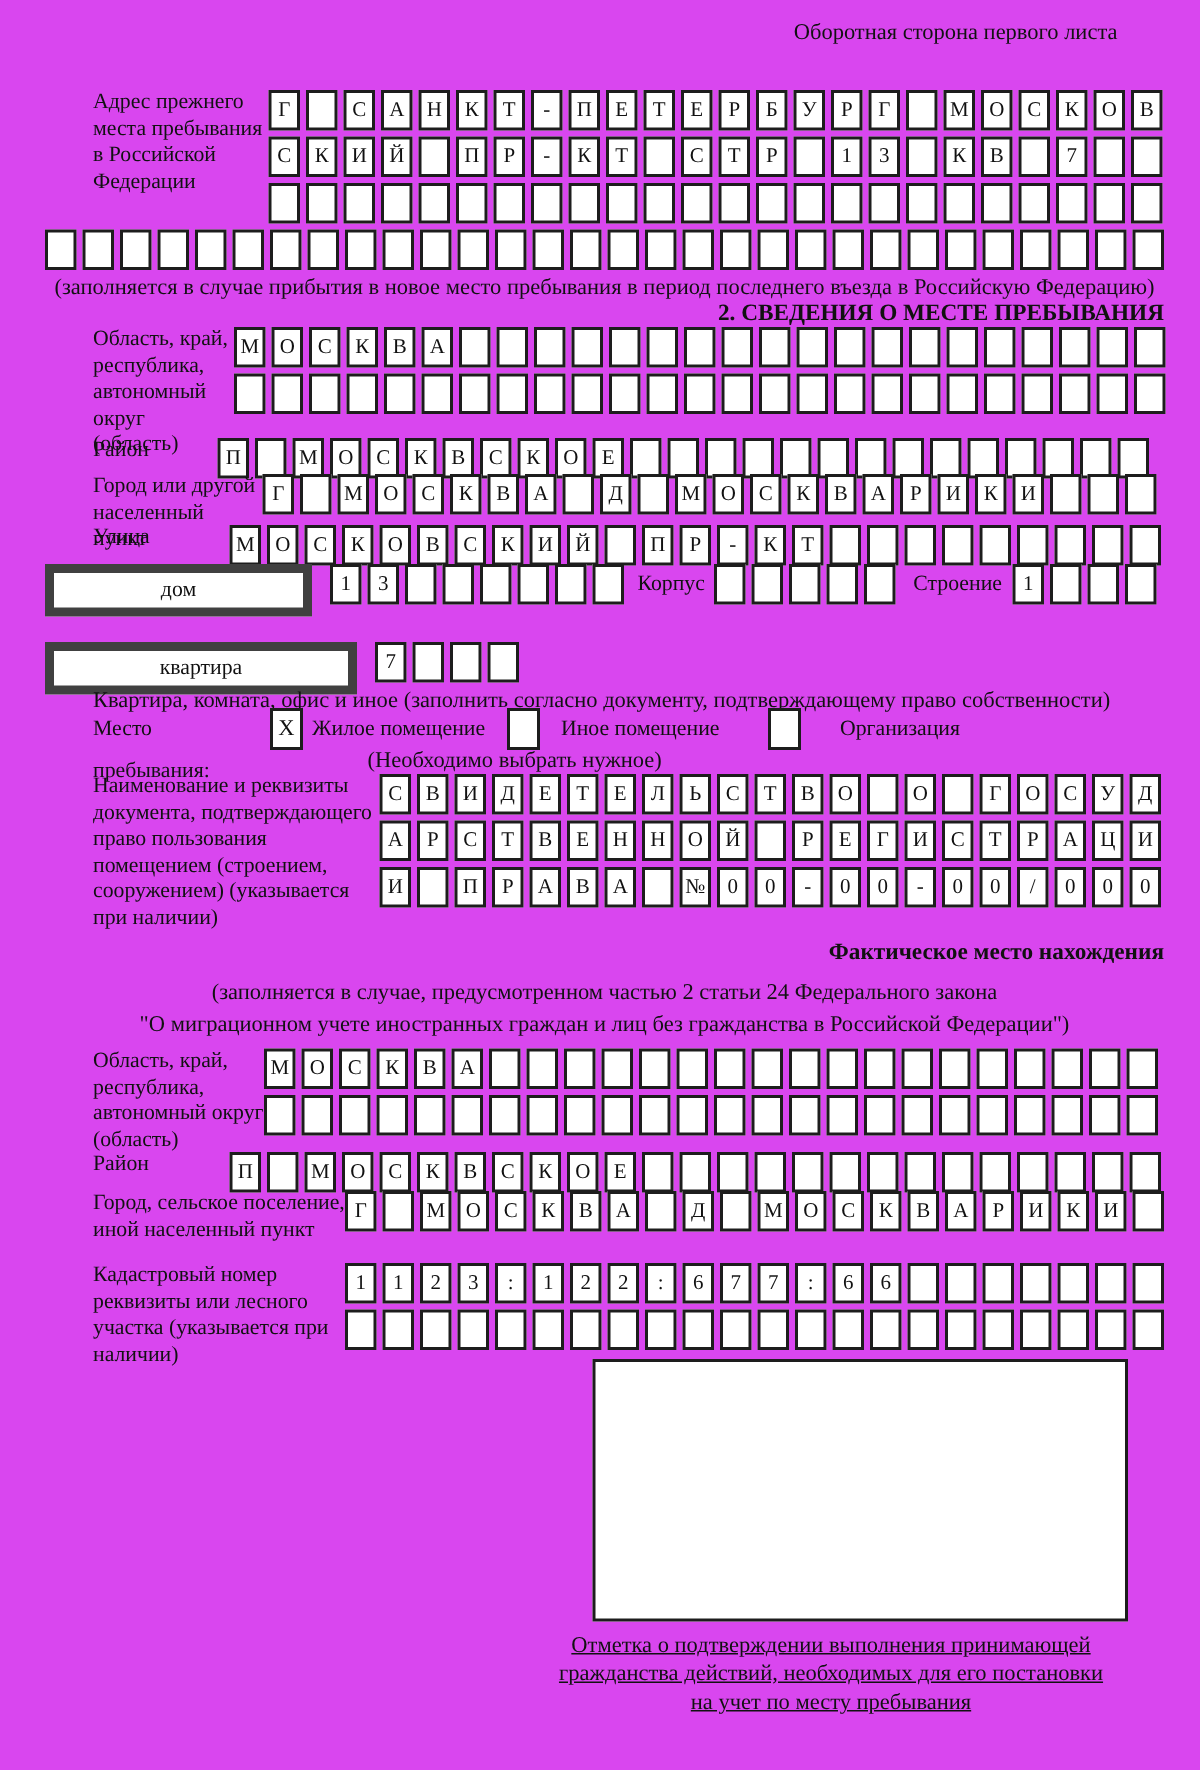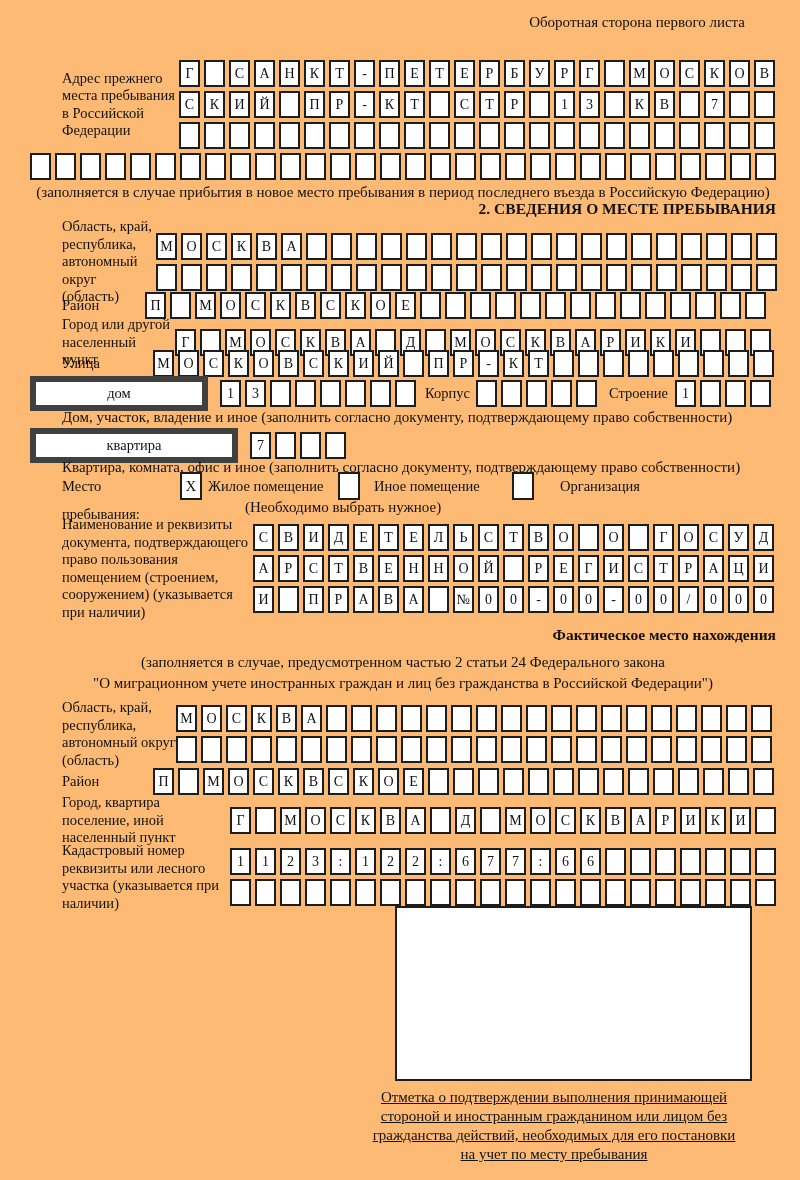--- a/index.html
+++ b/index.html
@@ -1,23 +1,23 @@
 <!DOCTYPE html>
 <html><head>
 <meta charset="utf-8">
 <style>
   html,body{margin:0;padding:0;background:#fff;}
   .page{
-    position:relative;width:800px;height:1180px;background:#fdba74;
+    position:relative;width:800px;height:1180px;background:#d946ef;
     font-family:"Liberation Serif","DejaVu Serif",serif;color:#111;
     overflow:hidden;
   }
   .abs{position:absolute;left:30px;right:24px;}
   .hdr-note{position:absolute;top:14px;right:55px;font-size:15px;}
-  .frow{display:flex;align-items:center;}
+  .frow{display:flex;align-items:flex-start;}
   .flabel{font-size:14.5px;line-height:17.5px;flex-shrink:0;}
   .cellcol{display:flex;flex-direction:column;gap:4px;}
   .cells{display:flex;gap:4px;flex-wrap:nowrap;}
   .cell{
     width:17px;height:23px;border:2px solid #1d1d1d;flex-shrink:0;
     font-size:14px;line-height:23px;text-align:center;background:#fff;
   }
   .caption{font-size:15px;line-height:17px;}
   .center{text-align:center;}
   .title{font-size:15.5px;font-weight:bold;text-align:right;}
@@ -330,21 +330,20 @@
         <div class="cell"></div>
       </div>
     <div class="flabel" style="margin-left:12px;line-height:27px;">Строение</div>
     <div class="cells" style="margin-left:7px;">
         <div class="cell">1</div>
         <div class="cell"></div>
         <div class="cell"></div>
         <div class="cell"></div>
       </div>
   </div>
-  <div class="abs caption" style="top:409px;padding-left:32px;">Дом, участок, владение и иное (заполнить согласно документу, подтверждающему право собственности)</div>
 
   <div class="abs frow" style="top:428px">
     <div class="wbox" style="width:196px;">квартира</div>
     <div class="cells" style="margin-left:12px;">
         <div class="cell">7</div>
         <div class="cell"></div>
         <div class="cell"></div>
         <div class="cell"></div>
       </div>
   </div>
@@ -523,21 +522,21 @@
         <div class="cell"></div>
         <div class="cell"></div>
         <div class="cell"></div>
         <div class="cell"></div>
         <div class="cell"></div>
         <div class="cell"></div>
       </div>
   </div>
 
   <div class="abs frow" style="top:794px">
-    <div class="flabel" style="margin-left:32px;width:168px;">Город, квартира поселение, иной населенный пункт</div>
+    <div class="flabel" style="margin-left:32px;width:168px;">Город, сельское поселение, иной населенный пункт</div>
     <div class="cells">
         <div class="cell">Г</div>
         <div class="cell"></div>
         <div class="cell">М</div>
         <div class="cell">О</div>
         <div class="cell">С</div>
         <div class="cell">К</div>
         <div class="cell">В</div>
         <div class="cell">А</div>
         <div class="cell"></div>
@@ -607,18 +606,17 @@
           <div class="cell"></div>
           <div class="cell"></div>
           <div class="cell"></div>
         </div>
     </div>
   </div>
 
   <div class="stamp-box" style="top:906px;left:395px;width:353px;height:171px;"></div>
   <div class="abs" style="top:1088px;left:348px;right:40px;width:412px;text-decoration:underline;">
     <div class="caption center" style="line-height:19px;">Отметка о подтверждении выполнения принимающей</div>
-    <div class="caption center" style="line-height:19px;">стороной и иностранным гражданином или лицом без</div>
     <div class="caption center" style="line-height:19px;">гражданства действий, необходимых для его постановки</div>
     <div class="caption center" style="line-height:19px;">на учет по месту пребывания</div>
   </div>
 
 </div>
 
 </body></html>

